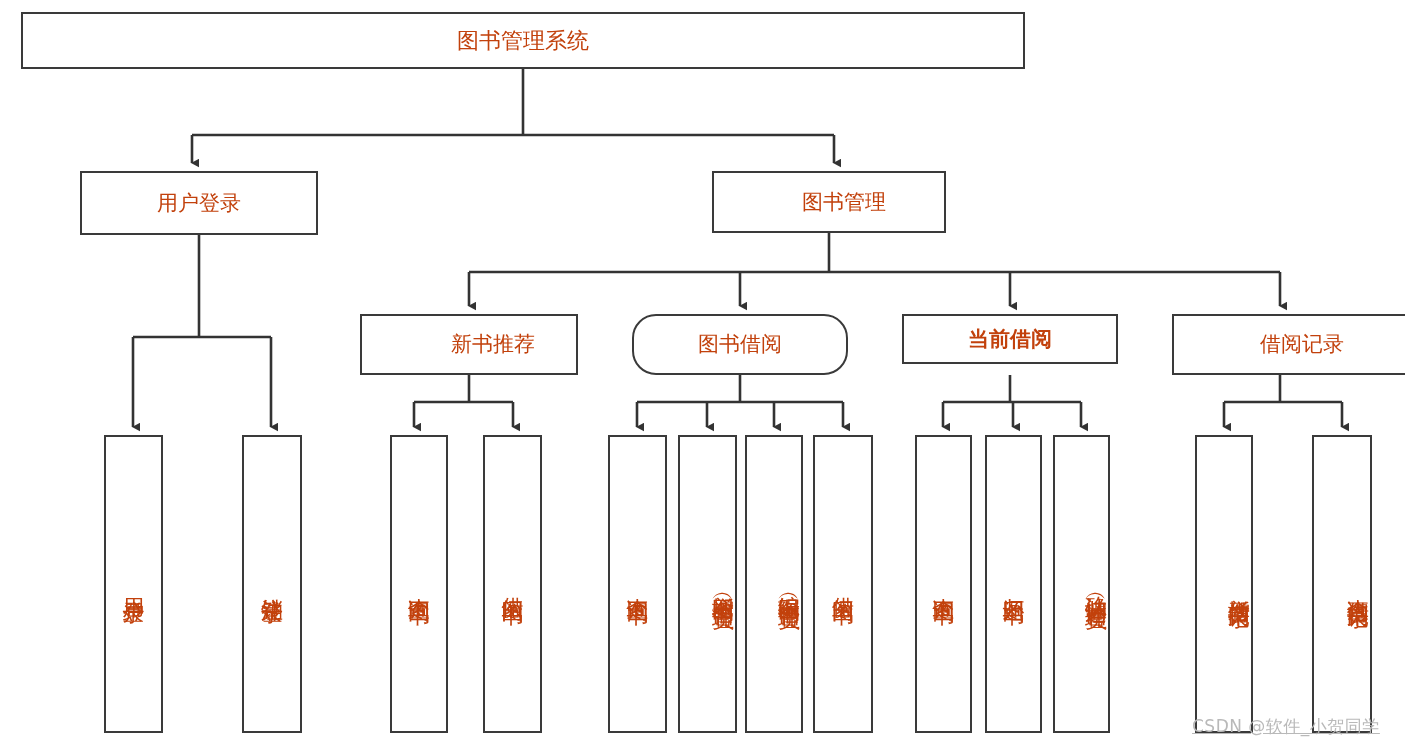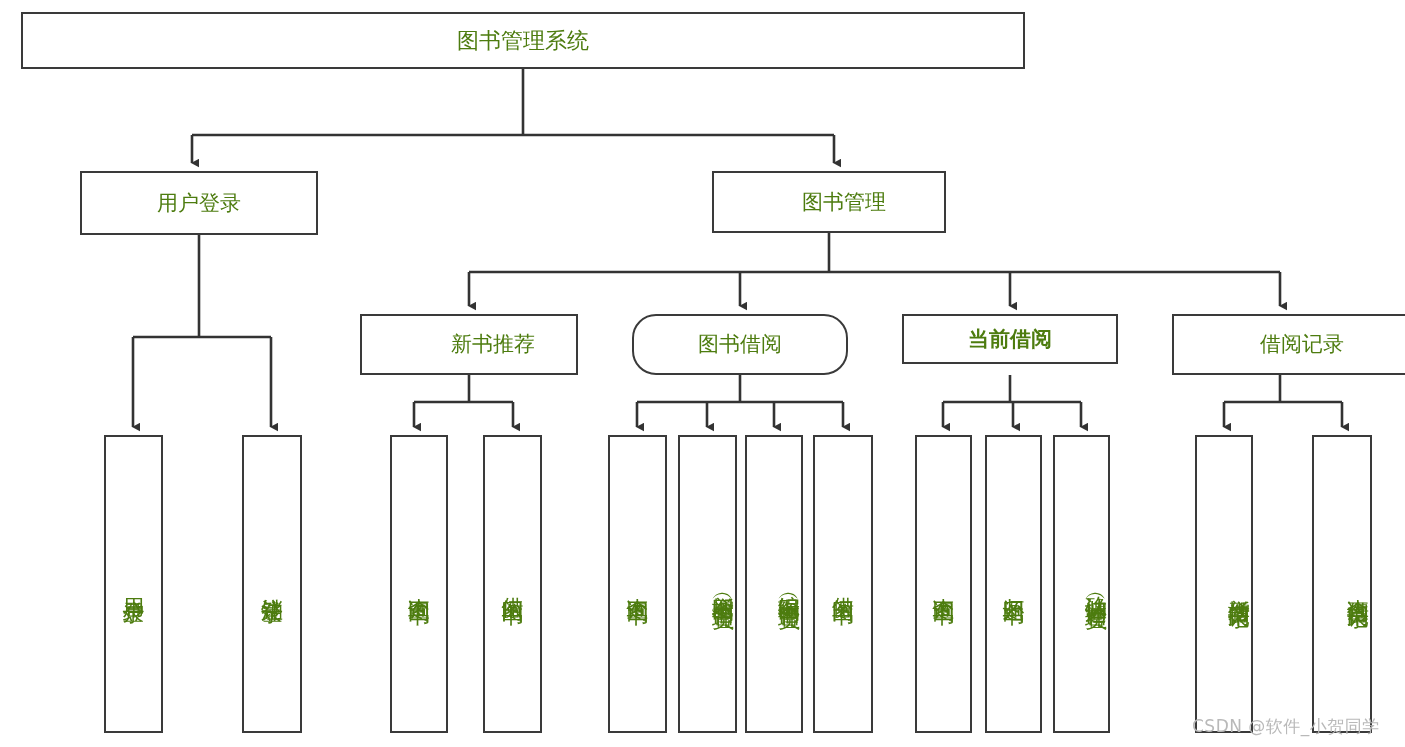--- a/index.html
+++ b/index.html
@@ -22,21 +22,21 @@
     left: 0;
     top: 0;
     width: 1405px;
     height: 747px;
   }
   .node {
     position: absolute;
     box-sizing: border-box;
     border: 2px solid #3a3a3a;
     background: #ffffff;
-    color: #4d7c0f;
+    color: #c2410c;
     display: flex;
     align-items: center;
     justify-content: center;
     text-align: center;
     line-height: 1.08;
   }
   .node.h {
     
     font-size: 21px;
   }
@@ -141,15 +141,15 @@
   <div class="node v" style="left:745px; top:435px; width:58px; height:298px;">编辑图书（管理员）</div>
   <div class="node v short" style="left:813px; top:435px; width:60px; height:298px;">借阅图书</div>
 
   <div class="node v short" style="left:915px; top:435px; width:57px; height:298px;">查询图书</div>
   <div class="node v short" style="left:985px; top:435px; width:57px; height:298px;">归还图书</div>
   <div class="node v" style="left:1053px; top:435px; width:57px; height:298px;">确认归还（管理员）</div>
 
   <div class="node v" style="left:1195px; top:435px; width:58px; height:298px;">新增借阅记录</div>
   <div class="node v" style="left:1312px; top:435px; width:60px; height:298px;">查询借阅记录</div>
 
-  <div class="watermark" style="left:1192px; top:715px;">CSDN @软件_小贺同学</div>
+  <div class="watermark" style="left:1192px; top:715px;text-decoration:underline;">CSDN @软件_小贺同学</div>
 
 </div>
 
 </body></html>

